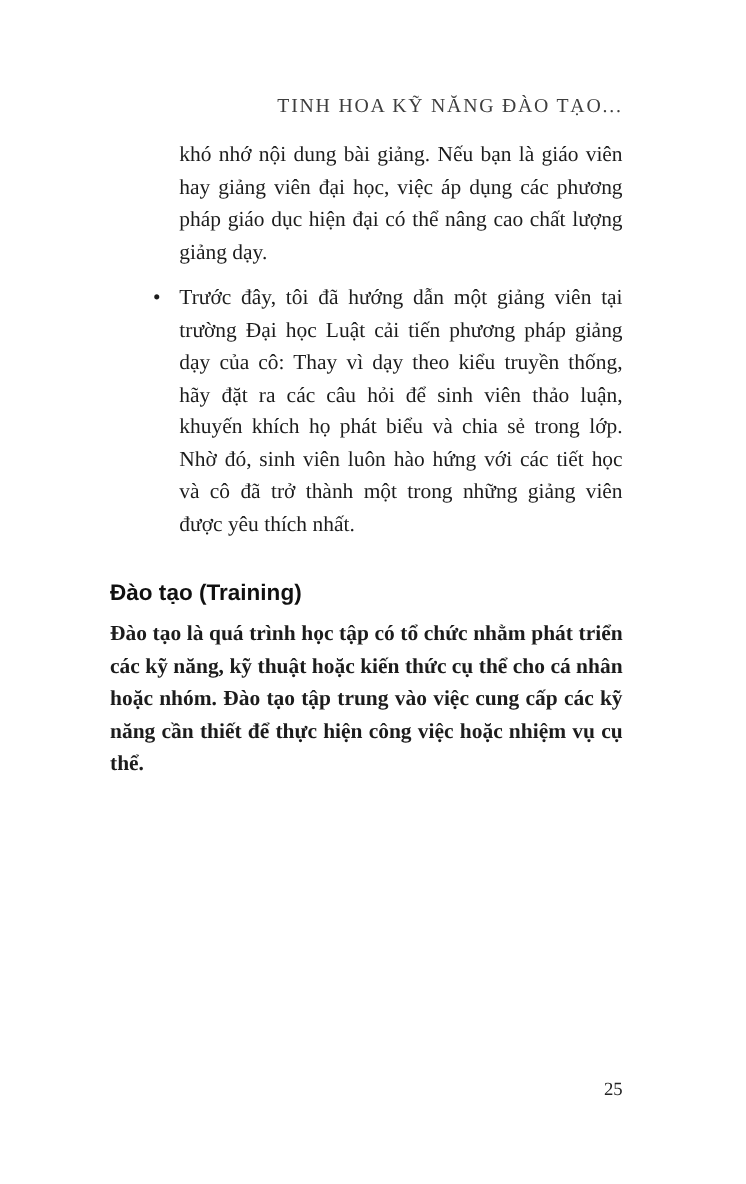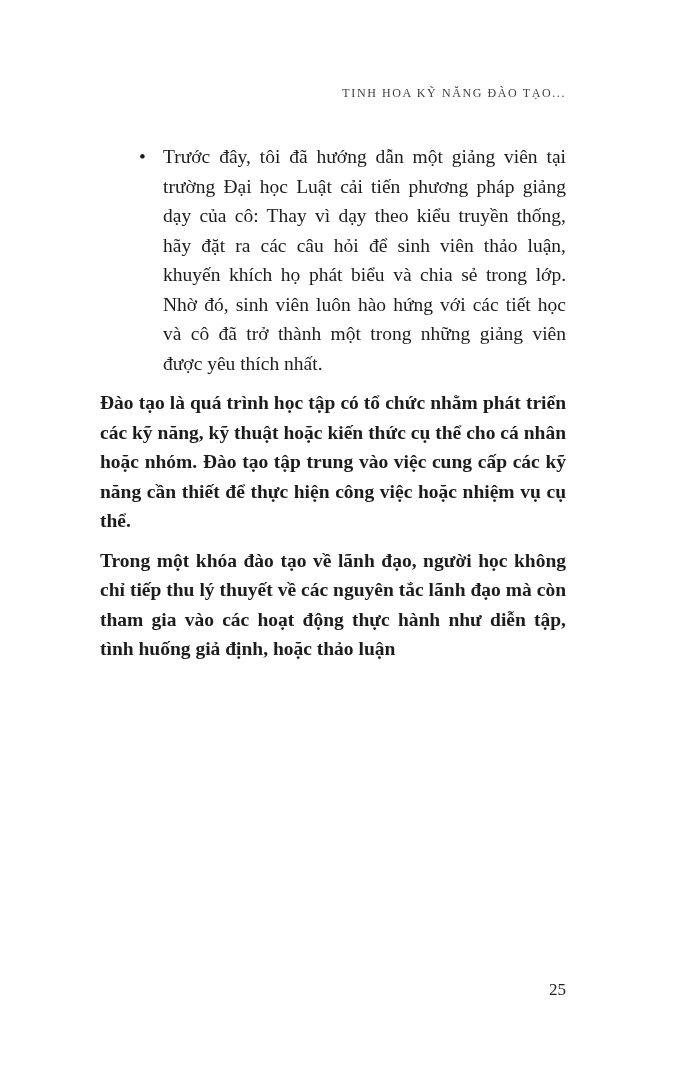--- a/index.html
+++ b/index.html
@@ -11,24 +11,24 @@
     position: relative;
     overflow: hidden;
   }
   .page {
     position: absolute;
     inset: 0;
     padding: 86px 112px 0 100px;
   }
   .running-header {
     text-align: right;
-    font-size: 12px;
+    font-size: 18px;
     letter-spacing: 1.6px;
     color: #3d3d3d;
-    margin-bottom: 41px;
+    margin-bottom: 19px;
     white-space: nowrap;
   }
   .bullet-block {
     position: relative;
     padding-left: 63px;
     text-align: justify;
     font-size: 19.5px;
     line-height: 29.5px;
   }
   .bullet-block + .bullet-block { margin-top: 12px; }
@@ -72,30 +72,33 @@
 </style>
 </head>
 <body>
 
 <div class="page">
 
   <div class="running-header">TINH HOA KỸ NĂNG ĐÀO TẠO...</div>
 
   <div class="content">
 
+    <div class="bullet-block">
+      <span class="bullet-text">khó nhớ nội dung bài giảng. Nếu bạn là giáo viên hay giảng viên đại học, việc áp dụng các phương pháp giáo dục hiện đại có thể nâng cao chất lượng giảng dạy.</span>
+    </div>
 
     <div class="bullet-block">
       <span class="bullet-marker">•</span>
       <span class="bullet-text">Trước đây, tôi đã hướng dẫn một giảng viên tại trường Đại học Luật cải tiến phương pháp giảng dạy của cô: Thay vì dạy theo kiểu truyền thống, hãy đặt ra các câu hỏi để sinh viên thảo luận, khuyến khích họ phát biểu và chia sẻ trong lớp. Nhờ đó, sinh viên luôn hào hứng với các tiết học và cô đã trở thành một trong những giảng viên được yêu thích nhất.</span>
     </div>
 
+    <h2 class="section-heading">Đào tạo (Training)</h2>
 
 
     <p class="body-paragraph">Đào tạo là quá trình học tập có tổ chức nhằm phát triển các kỹ năng, kỹ thuật hoặc kiến thức cụ thể cho cá nhân hoặc nhóm. Đào tạo tập trung vào việc cung cấp các kỹ năng cần thiết để thực hiện công việc hoặc nhiệm vụ cụ thể.</p>
 
 
-    <p class="body-paragraph">Trong một khóa đào tạo về lãnh đạo, người học không chỉ tiếp thu lý thuyết về các nguyên tắc lãnh đạo mà còn tham gia vào các hoạt động thực hành như diễn tập, tình huống giả định, hoặc thảo luận</p>
 
   </div>
 
   <div class="page-number">25</div>
 
 </div>
 
 </body></html>

